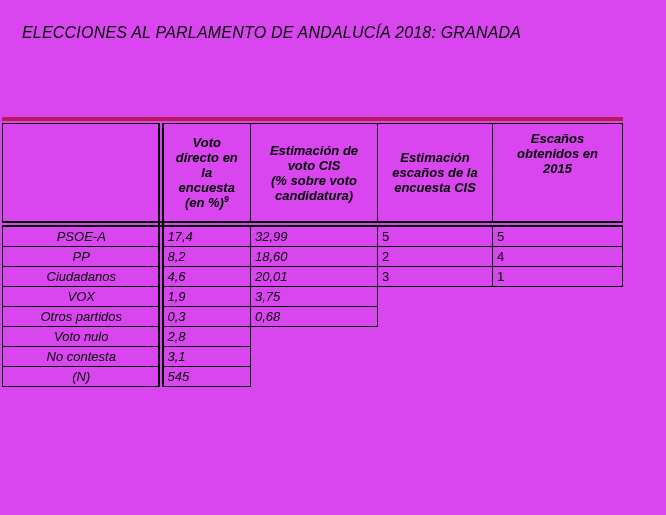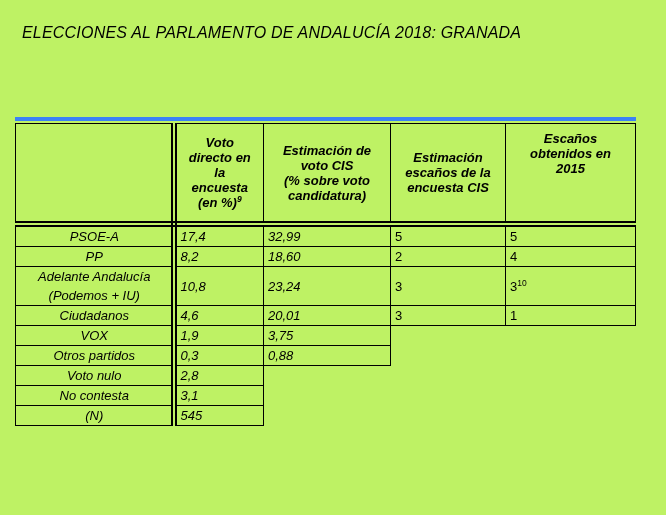--- a/index.html
+++ b/index.html
@@ -1,40 +1,40 @@
 <!DOCTYPE html>
 <html><head>
 <meta charset="utf-8">
 <style>
   html, body { margin: 0; padding: 0; }
   body { background: #ffffff; }
   .page {
     position: relative;
     width: 666px;
     height: 515px;
-    background: #bef264;
+    background: #d946ef;
     font-family: "Liberation Sans", sans-serif;
     color: #000;
     overflow: hidden;
   }
   .title {
     position: absolute;
     left: 22px;
     top: 24px;
     font-size: 16px;
     font-style: italic;
     font-weight: normal;
     letter-spacing: 0.2px;
     white-space: nowrap;
   }
   .table-wrap {
     position: absolute;
-    left: 15px;
+    left: 2px;
     top: 117px;
-    border-top: 4px solid #3b82f6;  
+    border-top: 4px solid #be185d;  
     padding-top: 2px;            
     width: max-content;
   }
   table {
     border-collapse: collapse;
     table-layout: fixed;
     font-size: 13px;
     font-style: italic;
     line-height: 19px;
   }
@@ -109,44 +109,37 @@
           <td class="b rn">5</td>
           <td class="b rn">5</td>
         </tr>
         <tr>
           <td class="party">PP</td>
           <td class="b">8,2</td>
           <td class="b">18,60</td>
           <td class="b rn">2</td>
           <td class="b rn">4</td>
         </tr>
-        <tr class="r2">
-          <td class="party">Adelante Andalucía (Podemos + IU)</td>
-          <td class="b">10,8</td>
-          <td class="b">23,24</td>
-          <td class="b rn">3</td>
-          <td class="b rn"><span>3</span><sup>10</sup></td>
-        </tr>
         <tr>
           <td class="party">Ciudadanos</td>
           <td class="b">4,6</td>
           <td class="b">20,01</td>
           <td class="b rn">3</td>
           <td class="b rn">1</td>
         </tr>
         <tr>
           <td class="party">VOX</td>
           <td class="b">1,9</td>
           <td class="b">3,75</td>
           <td class="empty" colspan="2"></td>
         </tr>
         <tr>
           <td class="party">Otros partidos</td>
           <td class="b">0,3</td>
-          <td class="b">0,88</td>
+          <td class="b">0,68</td>
           <td class="empty" colspan="2"></td>
         </tr>
         <tr>
           <td class="party">Voto nulo</td>
           <td class="b">2,8</td>
           <td class="empty" colspan="3"></td>
         </tr>
         <tr>
           <td class="party">No contesta</td>
           <td class="b">3,1</td>

